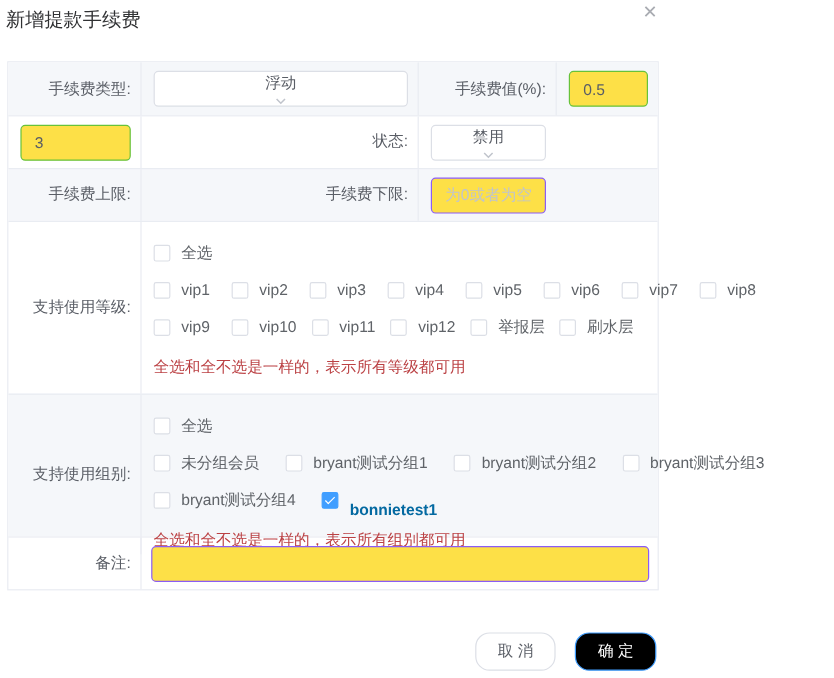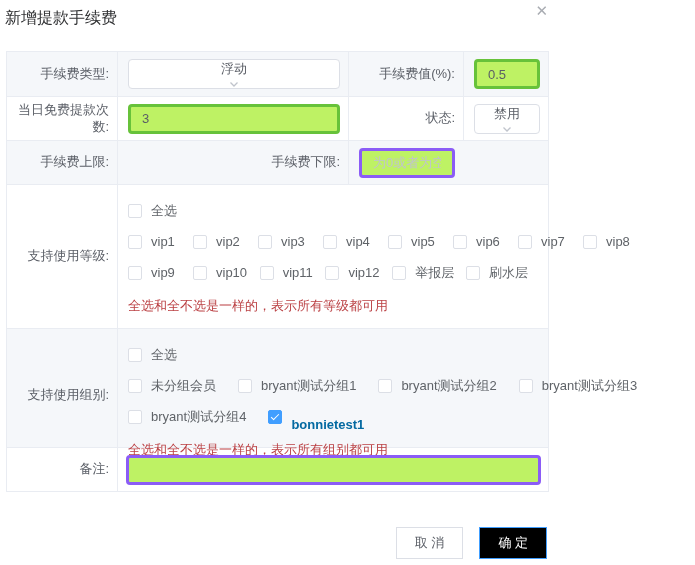--- a/index.html
+++ b/index.html
@@ -34,23 +34,23 @@
   .cell + .cell { border-left: 1px solid #e9ecf2; }
   .cell.lbl {
     display: flex; align-items: center; justify-content: flex-end;
     padding-right: 8px; color: #5a5e66; text-align: right; line-height: 1.25;
   }
   .cell.ctn { display: flex; align-items: center; padding: 0 8px 0 10px; }
   .cell.wide { grid-column: 2 / 5; display: block; padding: 10px 8px 0 10px; }
 
   .ipt {
     width: 100%; height: 30px;
-    border: 3px solid #8b5cf6; border-radius: 4px;
+    border: 1px solid #8b5cf6; border-radius: 4px;
     padding: 0 11px; font-size: 13px; color: #5a5e66;
-    background: #bef264; outline: none;
+    background: #fde047; outline: none;
     font-family: "Liberation Sans", "DejaVu Sans", sans-serif;
   }
   .ipt::placeholder { color: #c0c4cc; }
   .ipt.ok { border-color: #67c23a; }
 
   .sel {
     width: 100%; height: 30px;
     border: 1px solid #dcdfe6; border-radius: 4px; background: #fff;
     display: flex; align-items: center; justify-content: space-between;
     padding: 0 10px; cursor: pointer; color: #5a5e66; flex-direction: column;
@@ -75,21 +75,21 @@
   }
   .cb .txt { color: #5f6368; white-space: nowrap; }
   .cb.checked .txt { color: #0369a1; font-weight: bold; margin-top: 16px; }
   .note { color: #bb4144; height: 24px; display: flex; align-items: center; margin-top: 6px; }
 
   .dlg-footer {
     display: flex; justify-content: flex-end; align-items: center;
     gap: 16px; margin: 35px 8px 0 0;
   }
   .btn {
-    height: 32px; padding: 0 18px; border-radius: 0;
+    height: 32px; padding: 0 18px; border-radius: 12px;
     font-size: 13px; cursor: pointer; line-height: 30px;
     font-family: "Liberation Sans", "DejaVu Sans", sans-serif;
   }
   .btn.plain { background: #fff; border: 1px solid #dcdfe6; color: #5a5e66; }
   .btn.primary { background: #000000; border: 1px solid #409eff; color: #fff; }
 </style>
 </head>
 <body>
 
 <div class="dialog">
@@ -113,21 +113,20 @@
           </span>
         </div>
       </div>
       <div class="cell lbl">手续费值(%):</div>
       <div class="cell ctn">
         <input class="ipt ok" value="0.5" style="">
       </div>
     </div>
 
     <div class="frow h45">
-      <div class="cell lbl">当日免费提款次数:</div>
       <div class="cell ctn">
         <input class="ipt ok" value="3" style="">
       </div>
       <div class="cell lbl">状态:</div>
       <div class="cell ctn">
         <div class="sel">
           <span>禁用</span>
           <span class="arrow">
             <svg width="12" height="12" viewBox="0 0 12 12">
                 <path d="M2.5 4.5l3.5 3.5 3.5-3.5" stroke="#c0c4cc" stroke-width="1.3" fill="none"></path>

